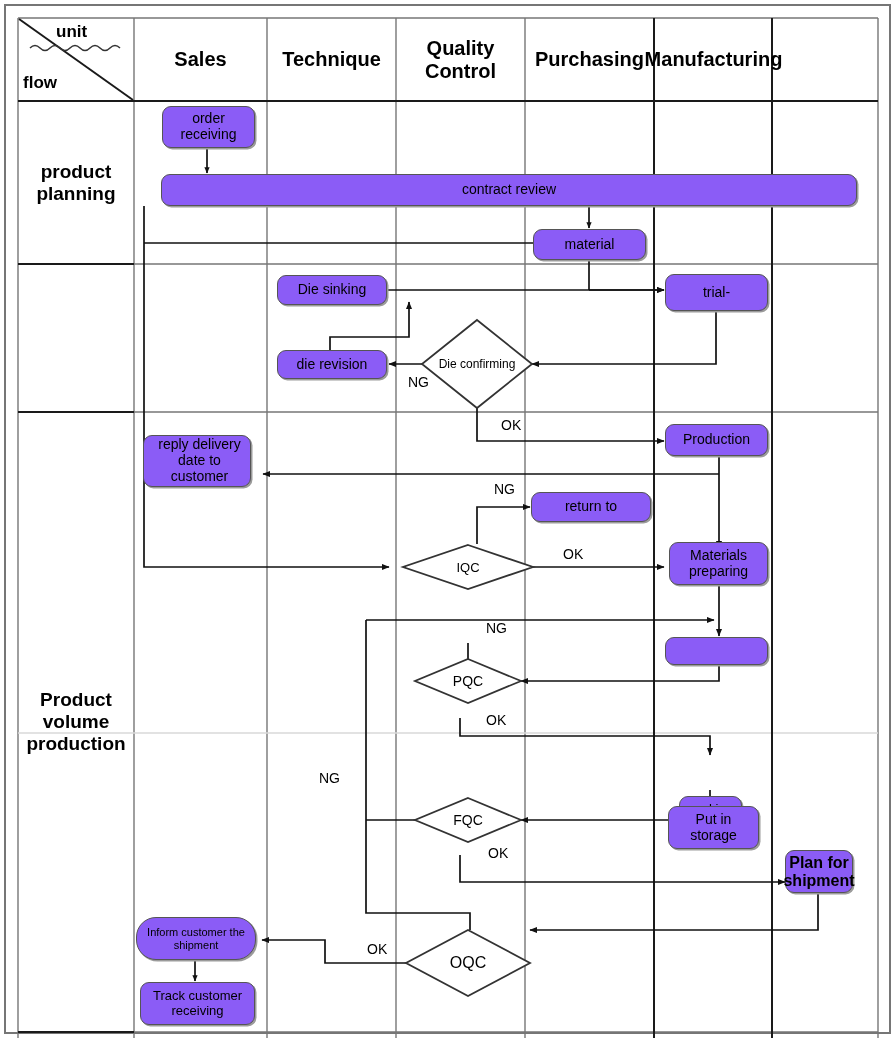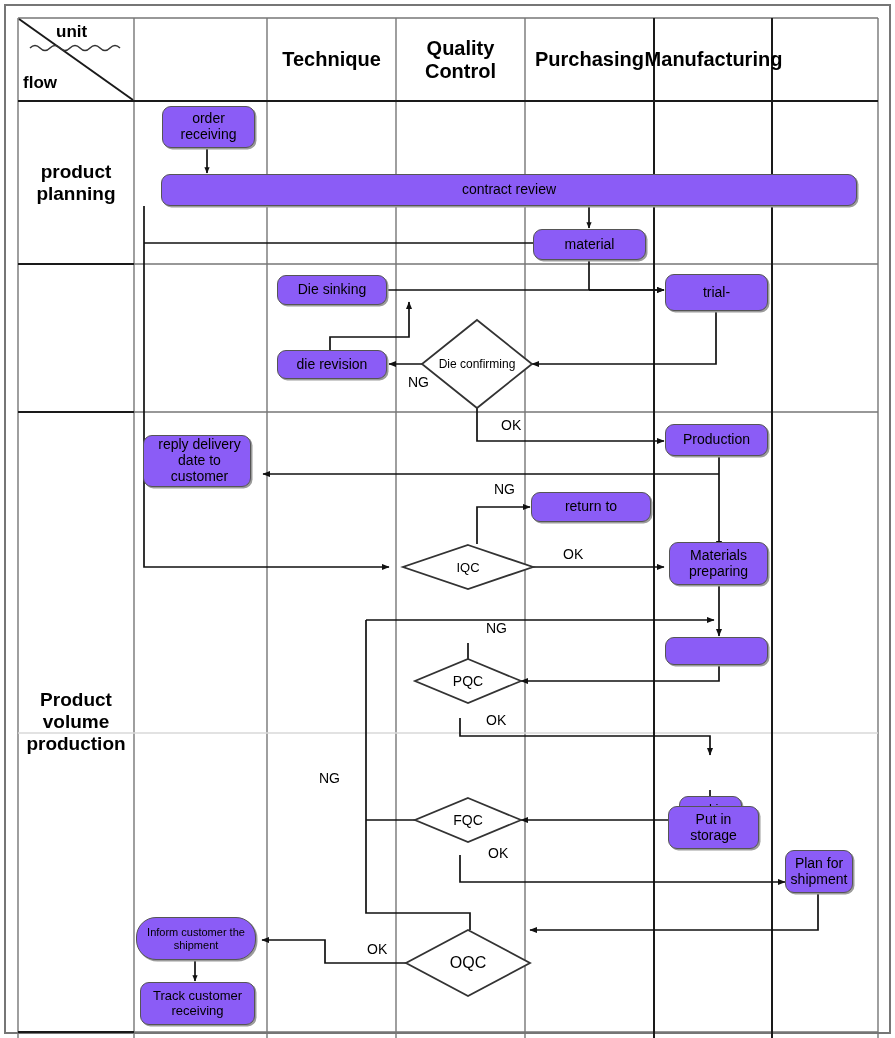--- a/index.html
+++ b/index.html
@@ -126,20 +126,21 @@
       <polygon points="468,545 533,567 468,589 403,567"></polygon>
       <polygon points="468,659 521,681 468,703 415,681"></polygon>
       <polygon points="468,798 521,820 468,842 415,820"></polygon>
       <polygon points="468,930 530,963 468,996 406,963"></polygon>
     </g>
   </svg>
 
   <div class="corner" style="left:56px;top:22px;font-size:17px;">unit</div>
   <div class="corner" style="left:23px;top:73px;font-size:17px;">flow</div>
 
+  <div class="hdr" style="left:134px;top:18px;width:133px;height:83px;font-size:20px;">Sales</div>
   <div class="hdr" style="left:267px;top:18px;width:129px;height:83px;font-size:20px;">Technique</div>
   <div class="hdr" style="left:396px;top:18px;width:129px;height:83px;font-size:20px;">Quality Control</div>
   <div class="hdr" style="left:525px;top:18px;width:129px;height:83px;font-size:20px;">Purchasing</div>
   <div class="hdr" style="left:655px;top:18px;width:117px;height:83px;font-size:20px;">Manufacturing</div>
 
   <div class="phase" style="left:18px;top:101px;width:116px;height:163px;font-size:19px;">product planning</div>
   <div class="phase" style="left:18px;top:412px;width:116px;height:620px;font-size:19px;">Product volume production</div>
 
   <div class="node sh" style="left:162px;top:106px;width:93px;height:42px;font-size:14px;">order receiving</div>
 
@@ -176,21 +177,21 @@
   </div>
 
   <div class="node sh" style="left:679px;top:796px;width:63px;height:26px;font-size:13px;">packing</div>
 
   <div class="diamond" style="left:415px;top:798px;width:106px;height:44px;font-size:14px;">
     <span class="dtext">FQC</span>
   </div>
 
   <div class="node sh" style="left:668px;top:806px;width:91px;height:43px;font-size:14px;">Put in storage</div>
 
-  <div class="node sh" style="left:785px;top:850px;width:68px;height:43px;font-size:14px;">Plan for shipment</div>
+  <div class="node sh" style="left:785px;top:850px;width:68px;height:43px;font-size:16px;font-weight:bold;">Plan for shipment</div>
 
   <div class="diamond" style="left:406px;top:930px;width:124px;height:66px;font-size:16px;">
     <span class="dtext">OQC</span>
   </div>
 
   <div class="node sh" style="left:136px;top:917px;width:120px;height:43px;font-size:11px;border-radius:20px;">Inform customer the shipment</div>
 
   <div class="node sh" style="left:140px;top:982px;width:115px;height:43px;font-size:13px;">Track customer receiving</div>
 
   <div class="lbl" style="left:396px;top:374px;font-size:14px;">NG</div>

